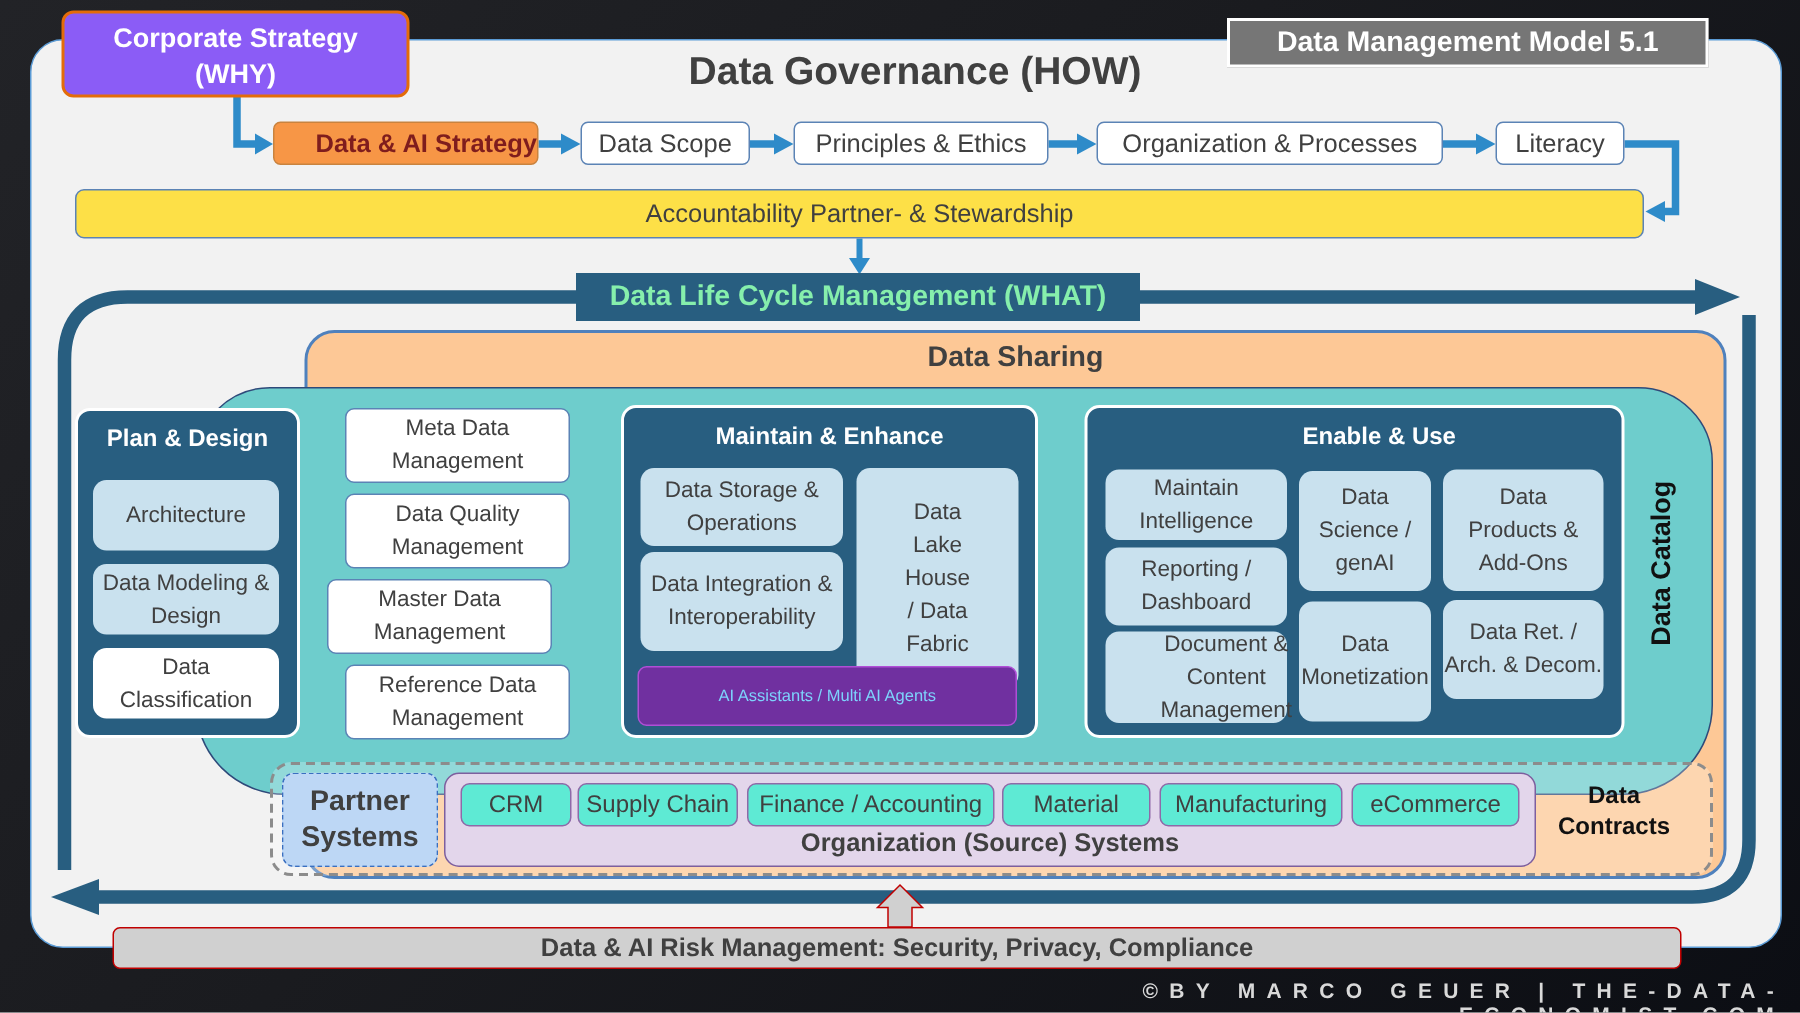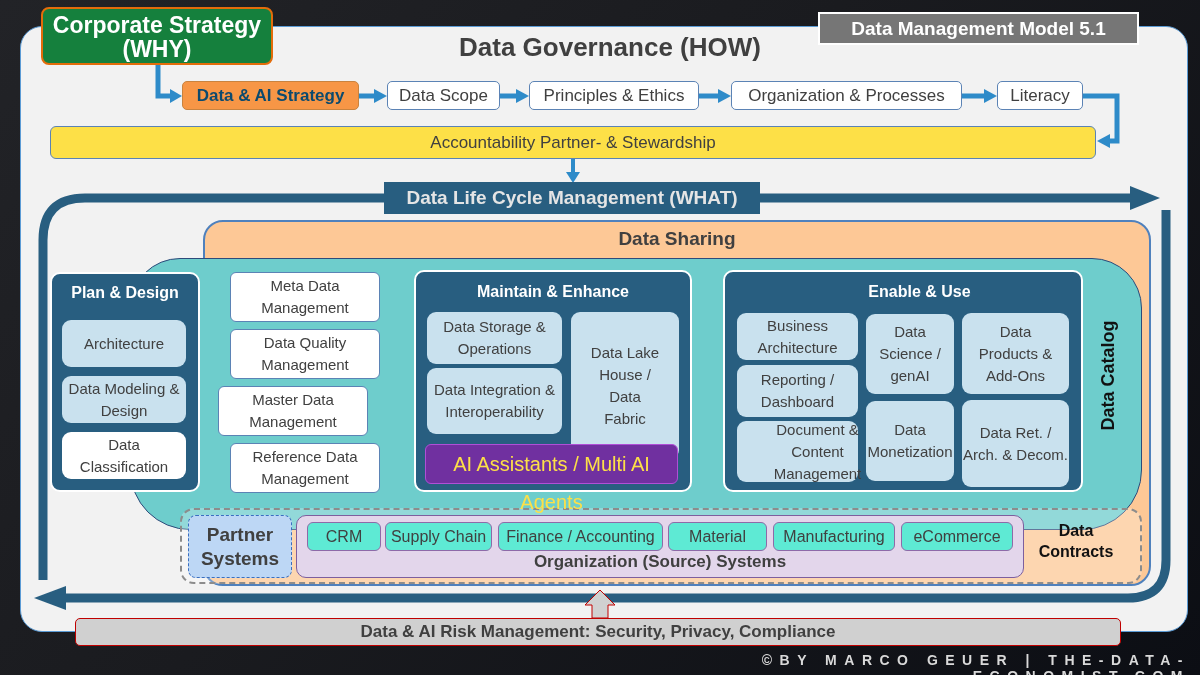--- a/index.html
+++ b/index.html
@@ -10,48 +10,48 @@
     position: relative;
     color: #333;
   }
   .abs { position: absolute; }
   .frame {
     left: 20px; top: 26px; width: 1168px; height: 606px;
     background: #f2f2f2; border: 1.5px solid #5b9bd5; border-radius: 22px;
   }
   .corp {
     left: 41px; top: 7px; width: 232px; height: 58px;
-    background: #15803d; border: 2px solid #e36c0a; border-radius: 8px;
-    color: #fff; font-weight: bold; font-size: 23px; line-height: 24px;
+    background: #8b5cf6; border: 2px solid #e36c0a; border-radius: 8px;
+    color: #fff; font-weight: bold; font-size: 18px; line-height: 24px;
     text-align: center; padding-top: 4px; z-index: 5;
   }
   .dmm {
     left: 818px; top: 12px; width: 321px; height: 33px;
     background: #767676; border: 2px solid #fff;
     color: #fff; font-weight: bold; font-size: 19px; line-height: 29px;
     text-align: center; z-index: 5;
   }
   .gov-title {
     left: 380px; top: 32px; width: 460px; text-align: center;
     font-size: 26px; font-weight: bold; color: #404040; z-index: 3;
   }
   .step {
     top: 81px; height: 29px; background: #fff; border: 1px solid #5b83b5;
     border-radius: 5px; font-size: 17px; line-height: 27px; text-align: center;
     color: #404040; z-index: 3;
   }
-  .step.orange { background: #f79646; border-color: #c9833f; color: #0c4a6e; font-weight: bold; }
+  .step.orange { background: #f79646; border-color: #c9833f; color: #7f1d1d; font-weight: bold; text-align: right; }
   .acct {
     left: 50px; top: 126px; width: 1046px; height: 33px; background: #fde047;
     border: 1px solid #5b83b5; border-radius: 6px; font-size: 17px; line-height: 31px;
     text-align: center; color: #404040; z-index: 3;
   }
   .dlcm {
     left: 384px; top: 182px; width: 376px; height: 32px; background: #285e80;
-    color: #e5e5e5; font-weight: bold; font-size: 19px; line-height: 32px; text-align: center; z-index: 6;
+    color: #86efac; font-weight: bold; font-size: 19px; line-height: 32px; text-align: center; z-index: 6;
   }
   .sharing {
     left: 203px; top: 220px; width: 948px; height: 366px;
     background: #fdc896; border: 2px solid #4f81bd; border-radius: 20px; z-index: 2;
   }
   .sharing-title {
     left: 203px; top: 228px; width: 948px; text-align: center; font-size: 19px;
     font-weight: bold; color: #404040; z-index: 3;
   }
   .teal {
@@ -73,21 +73,21 @@
     line-height: 22px; z-index: 7;
   }
   .white-box { background: #fff; }
   .mgmt {
     background: #fff; border: 1px solid #5b83b5; border-radius: 6px; font-size: 15px;
     text-align: center; color: #404040; display: flex; align-items: center;
     justify-content: center; line-height: 22px; z-index: 7;
   }
   .ai-agents {
     left: 425px; top: 444px; width: 253px; height: 40px; background: #7030a0;
-    border: 1px solid #b04fd6; border-radius: 6px; color: #fde047; font-size: 20px;
+    border: 1px solid #b04fd6; border-radius: 6px; color: #7dd3fc; font-size: 11px;
     line-height: 38px; text-align: center; z-index: 8;
   }
   .catalog {
     left: 1093px; top: 270px; width: 30px; height: 210px; z-index: 7;
     display: flex; align-items: center; justify-content: center;
   }
   .catalog span {
     transform: rotate(-90deg); white-space: nowrap; font-weight: bold; font-size: 18px; color: #111;
   }
   .partner {
@@ -198,33 +198,33 @@
 <div class="abs mgmt" style="left:230px;top:272px;width:150px;height:50px;padding:0 16px;">Meta Data Management</div>
 <div class="abs mgmt" style="left:230px;top:329px;width:150px;height:50px;padding:0 18px;">Data Quality Management</div>
 <div class="abs mgmt" style="left:218px;top:386px;width:150px;height:50px;padding:0 11px;">Master Data Management</div>
 <div class="abs mgmt" style="left:230px;top:443px;width:150px;height:50px;padding:0 8px;">Reference Data Management</div>
 
 <div class="abs dark-panel" style="left:414px;top:270px;width:278px;height:222px;">
   <div class="panel-title" style="margin-top:11px;">Maintain &amp; Enhance</div>
 </div>
 <div class="abs light-box" style="left:427px;top:312px;width:135px;height:52px;">Data Storage &amp; Operations</div>
 <div class="abs light-box" style="left:427px;top:368px;width:135px;height:66px;">Data Integration &amp; Interoperability</div>
-<div class="abs light-box" style="left:571px;top:312px;width:108px;height:147px;padding:0 19px;">Data Lake House / Data Fabric</div>
+<div class="abs light-box" style="left:571px;top:312px;width:108px;height:147px;padding:0 30px;">Data Lake House / Data Fabric</div>
 <div class="abs ai-agents">AI Assistants / Multi AI Agents</div>
 
 <div class="abs dark-panel" style="left:723px;top:270px;width:360px;height:222px;">
   <div class="panel-title" style="margin-top:11px;margin-left:33px;">Enable &amp; Use</div>
 </div>
-<div class="abs light-box" style="left:737px;top:313px;width:121px;height:47px;">Business Architecture</div>
+<div class="abs light-box" style="left:737px;top:313px;width:121px;height:47px;">Maintain Intelligence</div>
 <div class="abs light-box" style="left:737px;top:365px;width:121px;height:52px;padding:12px 8px;">Reporting / Dashboard</div>
 <div class="abs light-box" style="left:737px;top:421px;width:121px;height:61px;padding-left:40px;">Document &amp; Content Management</div>
 <div class="abs light-box" style="left:866px;top:314px;width:88px;height:80px;padding:0 8px;">Data Science / genAI</div>
 <div class="abs light-box" style="left:866px;top:401px;width:88px;height:80px;padding:0 8px;">Data Monetization</div>
 <div class="abs light-box" style="left:962px;top:313px;width:107px;height:81px;padding:0 10px;">Data Products &amp; Add-Ons</div>
-<div class="abs light-box" style="left:962px;top:400px;width:107px;height:87px;padding:0 0;">Data Ret. / Arch. &amp; Decom.</div>
+<div class="abs light-box" style="left:962px;top:400px;width:107px;height:66px;padding:0 0;">Data Ret. / Arch. &amp; Decom.</div>
 
 <div class="abs catalog">
     <span>Data Catalog</span>
   </div>
 
 <div class="abs partner">Partner Systems</div>
 <div class="abs ops"></div>
 <div class="abs ops-item" style="left:307px;width:74px;">CRM</div>
 <div class="abs ops-item" style="left:385px;width:107px;">Supply Chain</div>
 <div class="abs ops-item" style="left:498px;width:165px;">Finance / Accounting</div>

